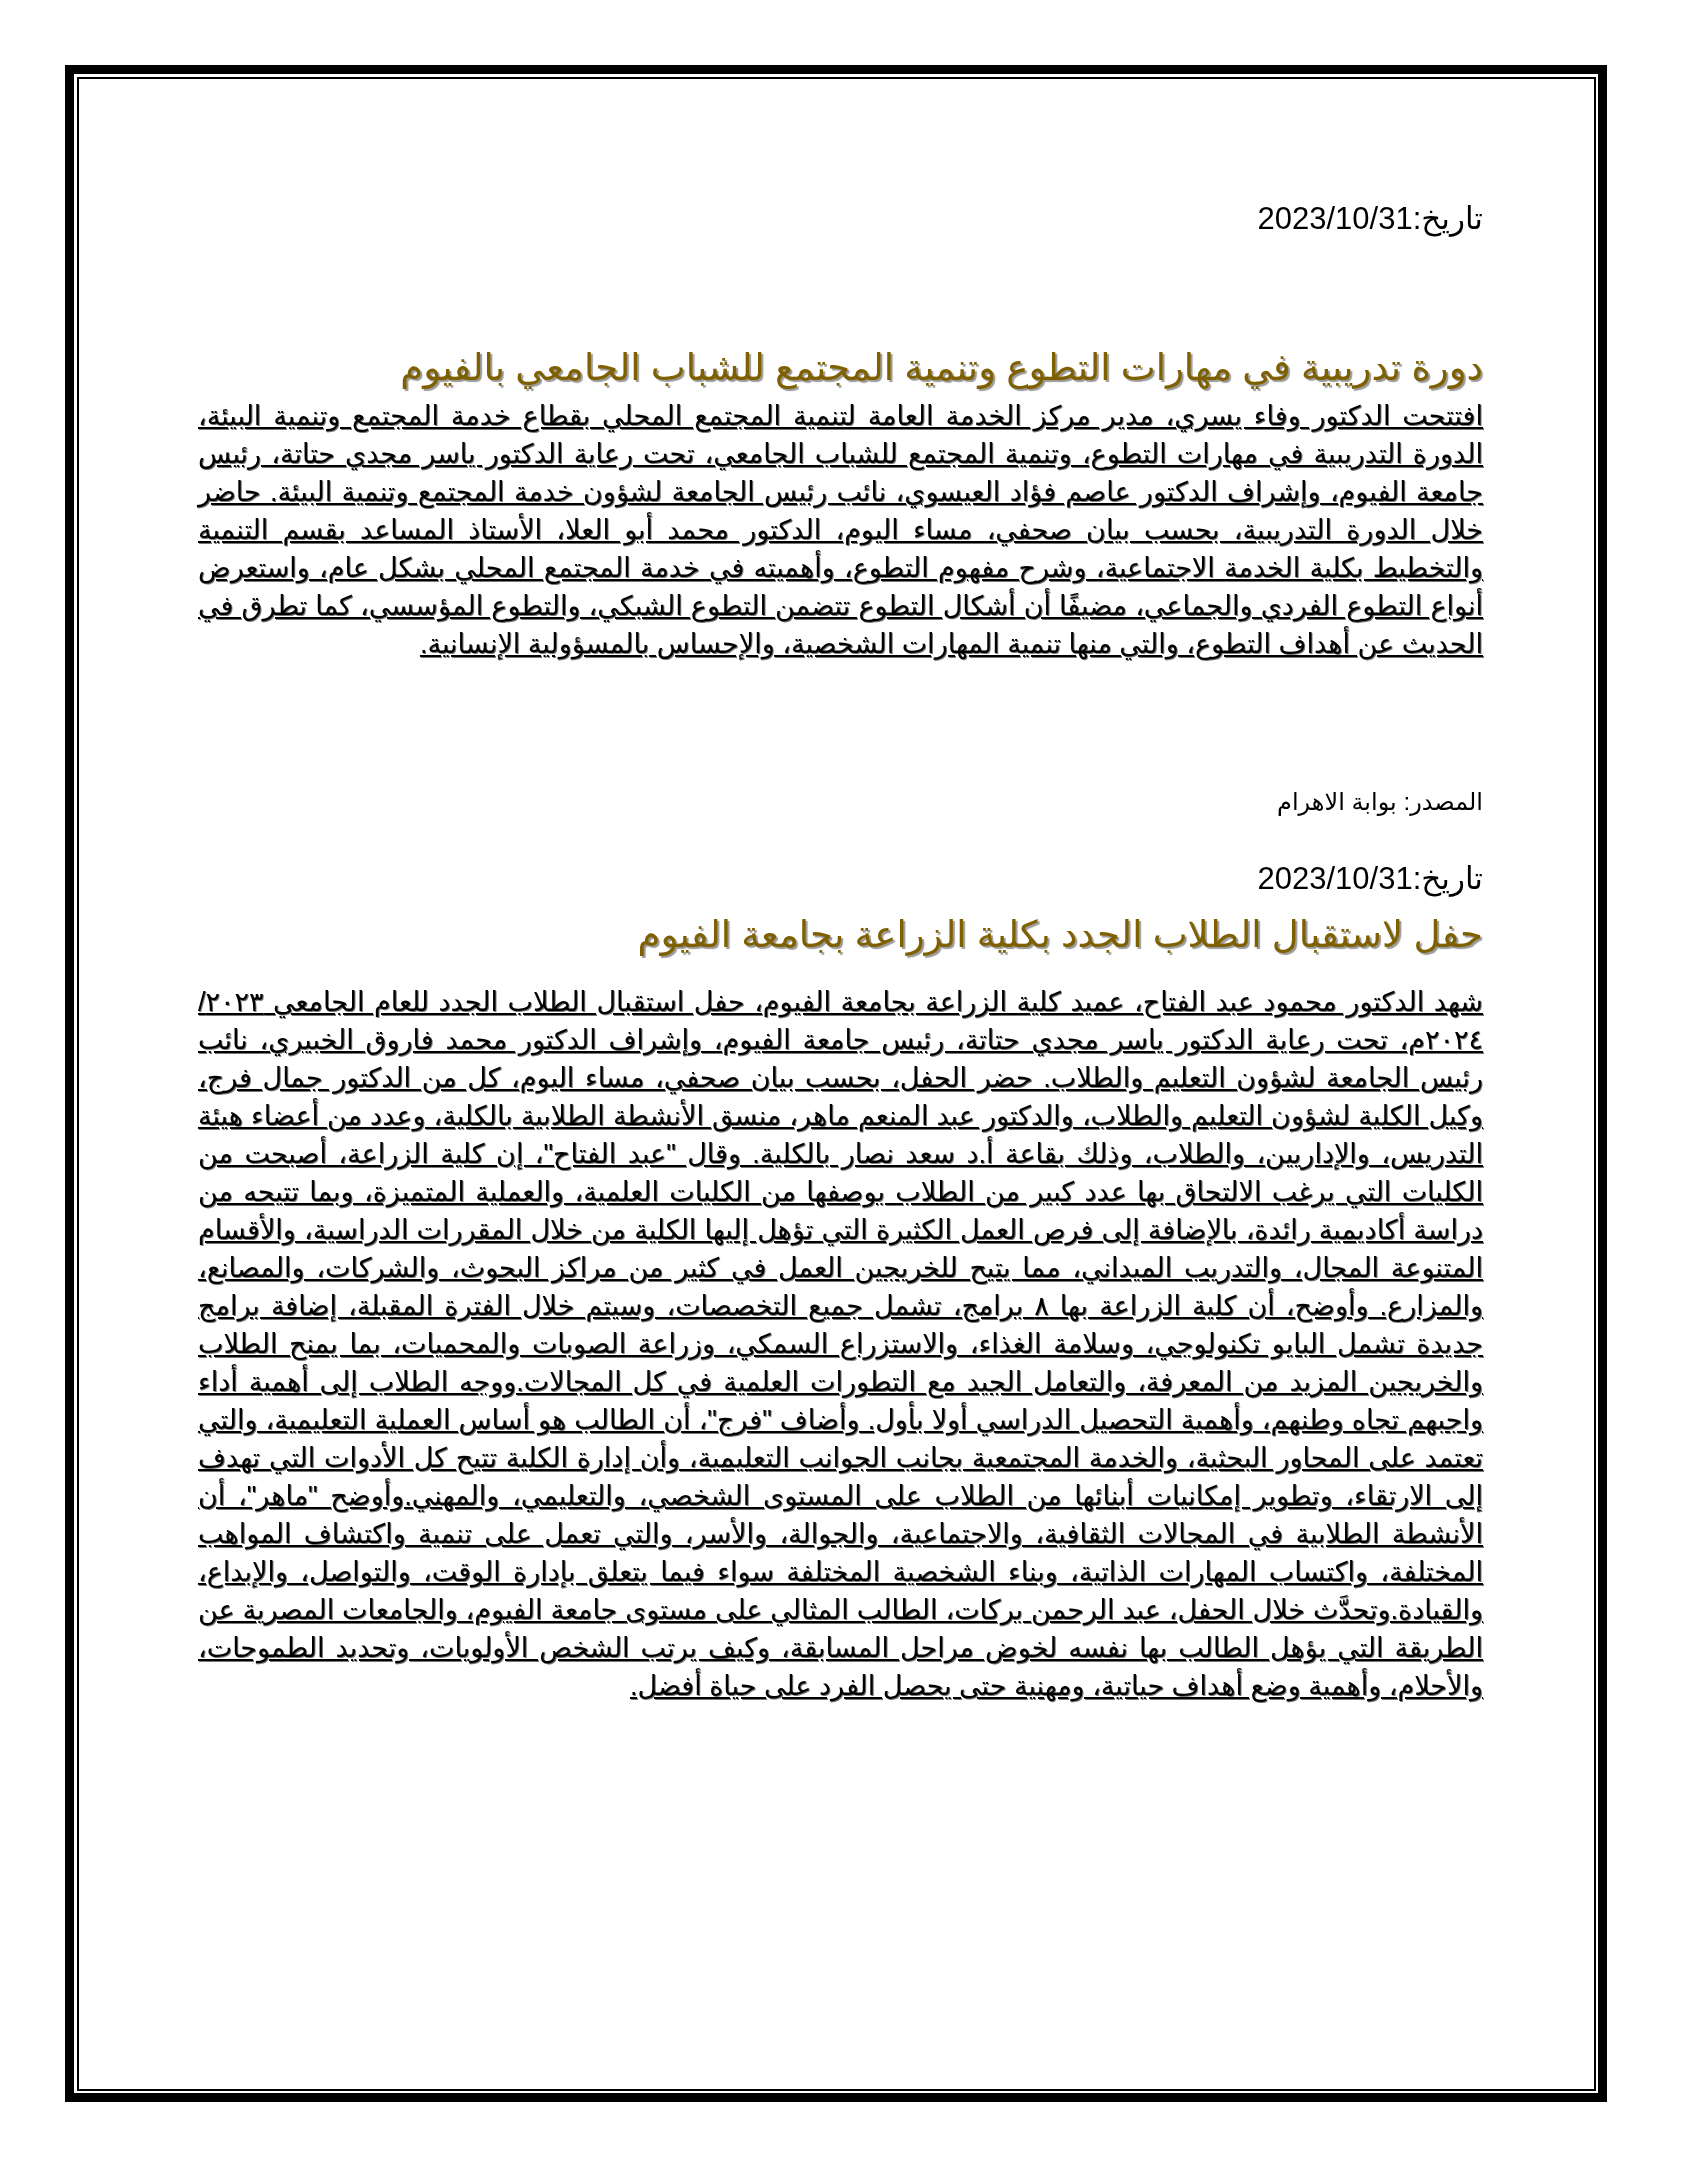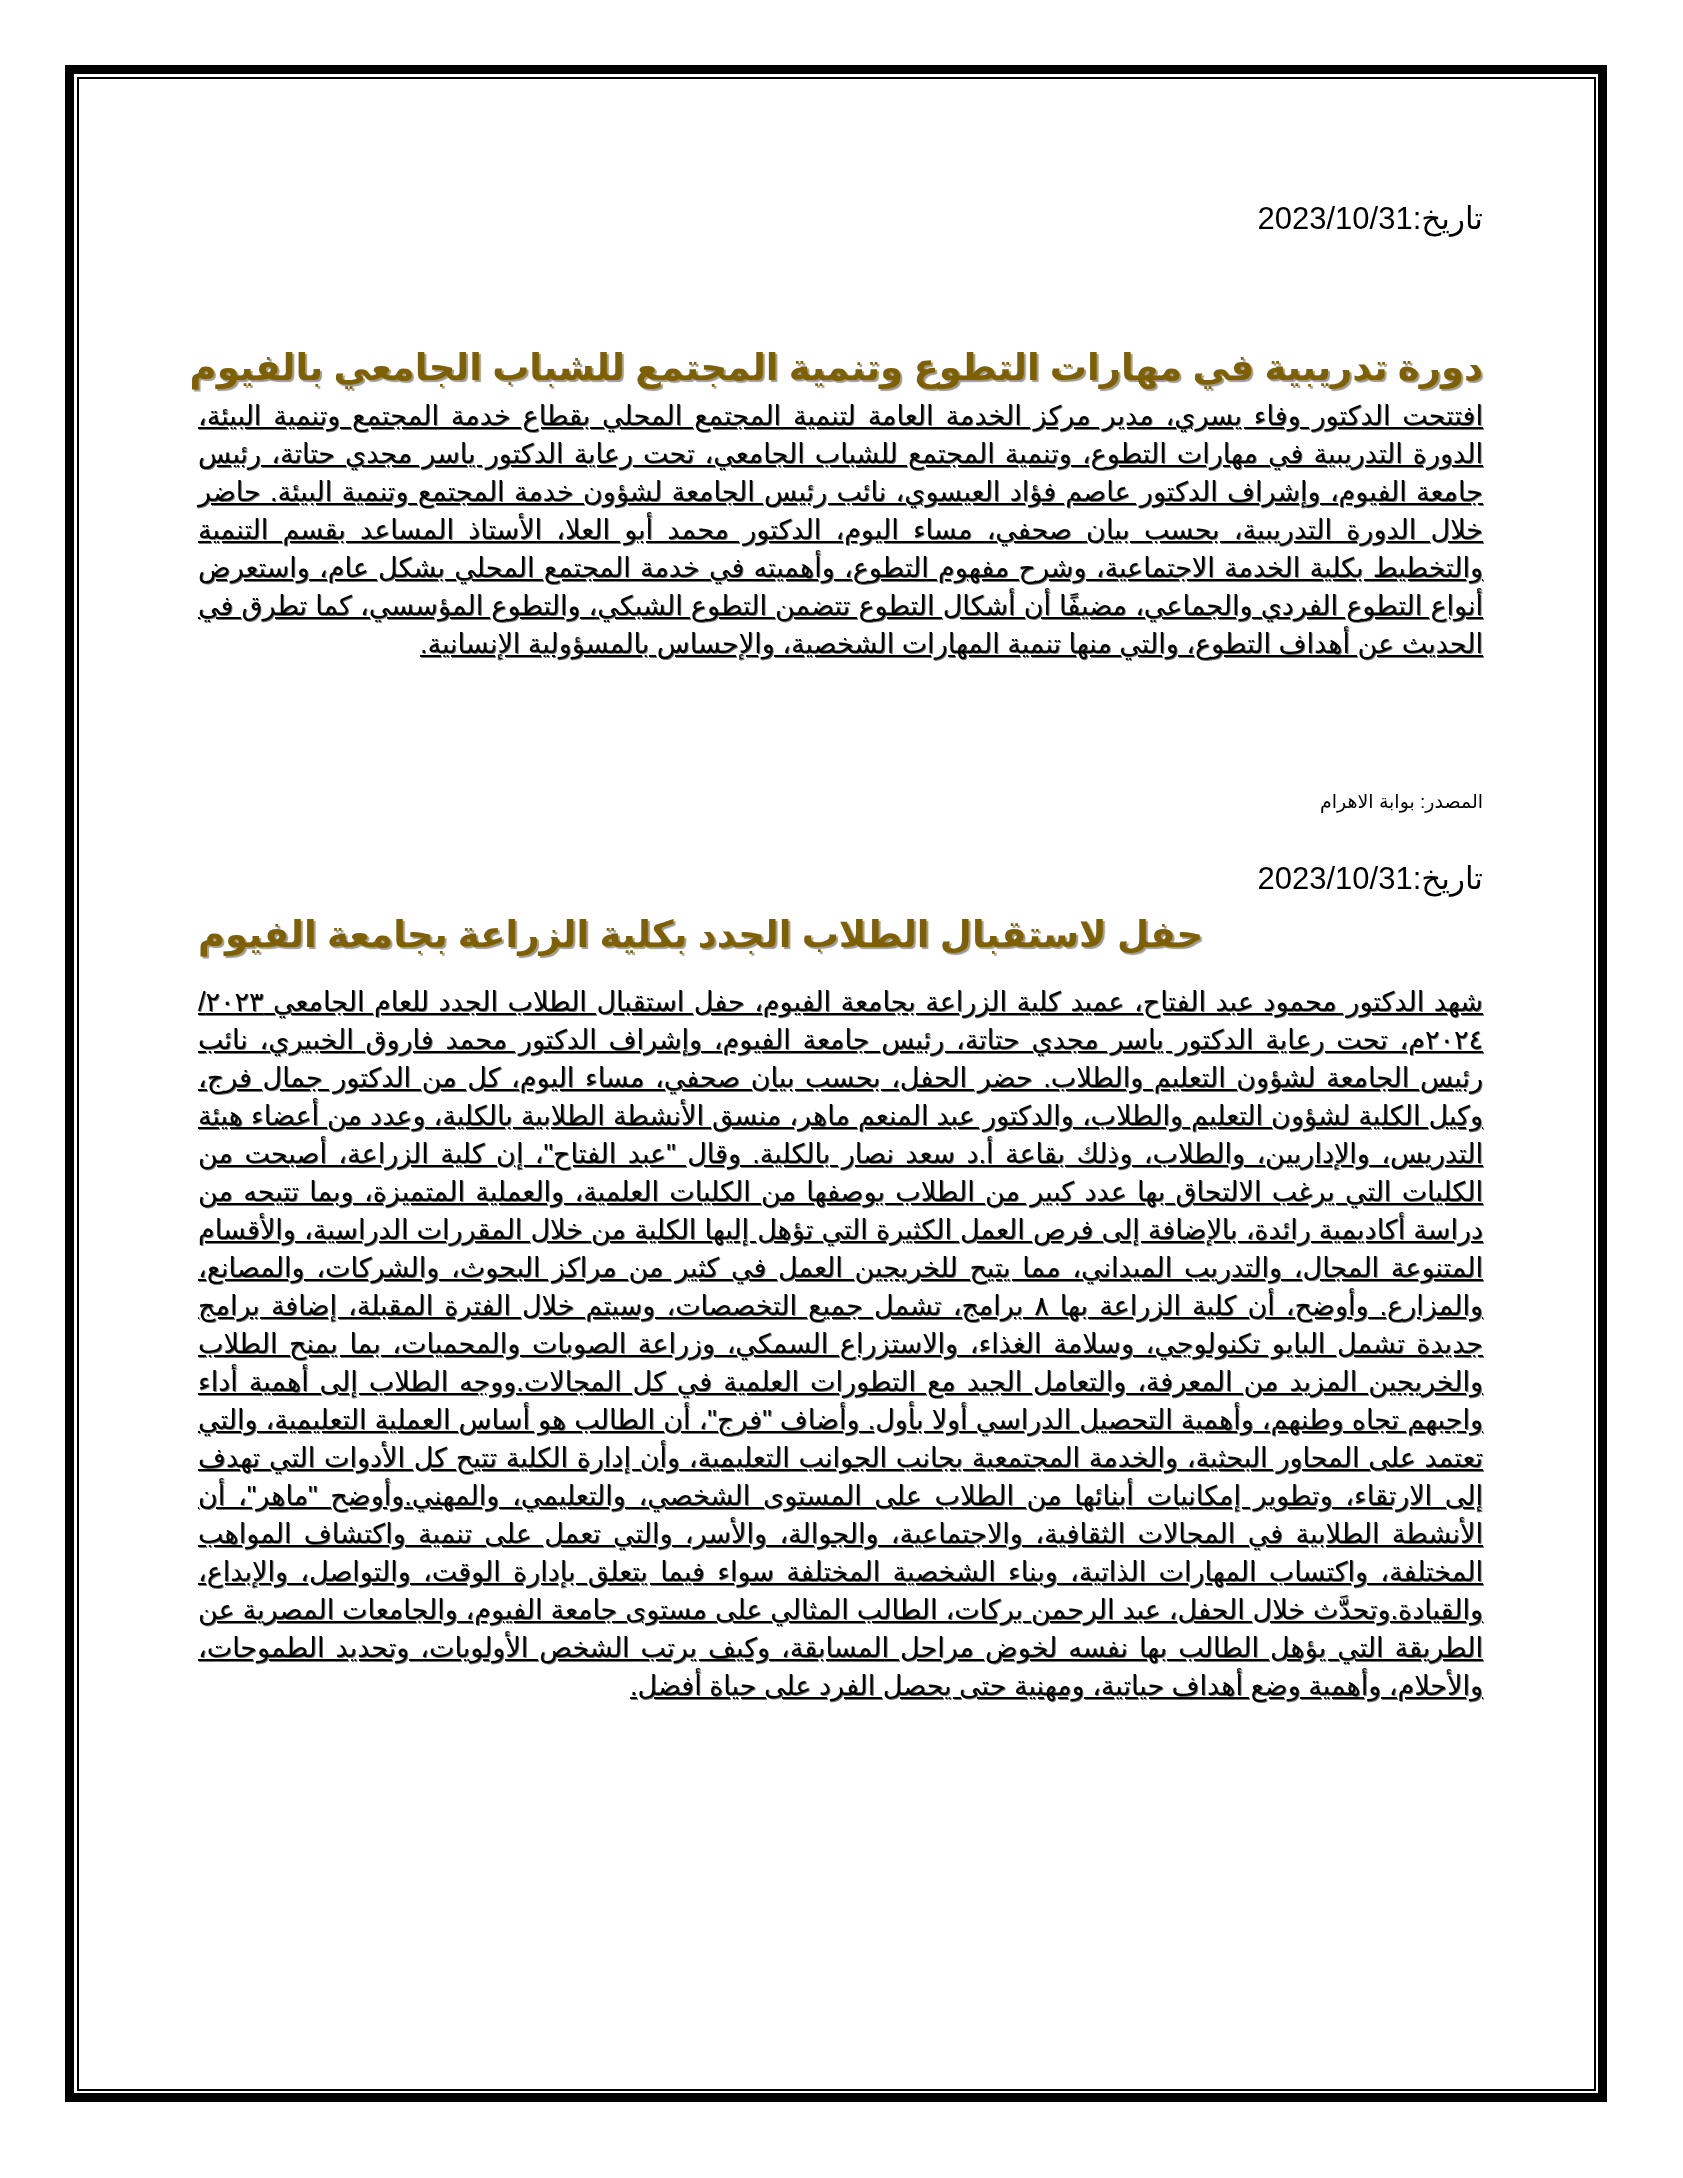--- a/index.html
+++ b/index.html
@@ -6,27 +6,27 @@
   body { width:1683px; height:2178px; position:relative; overflow:hidden;
          font-family:"Liberation Sans", "DejaVu Sans", sans-serif; color:#000; }
   .frame-outer { position:absolute; left:65px; top:65px; width:1542px; height:2037px;
          border:9px solid #000; box-sizing:border-box; }
   .frame-inner { position:absolute; left:77px; top:77px; width:1519px; height:2014px;
          border:2px solid #000; box-sizing:border-box; }
   .page { position:absolute; left:198px; top:0; width:1285px; direction:rtl; }
   .date { position:absolute; right:0; font-size:31px; line-height:40px; white-space:nowrap;
           direction:rtl; }
   .date .num { direction:ltr; unicode-bidi:embed; }
-  .title { position:absolute; left:0; width:100%; text-align:left; font-weight:bold;
+  .title { position:absolute; left:0; width:100%; text-align:right; font-weight:normal;
            font-size:37px; line-height:46px; color:#7f6000;
            text-shadow:2px 2px 1px #9a9a9a; white-space:nowrap; }
   .para { position:absolute; left:0; width:100%; font-size:27px; line-height:38px;
           text-align:justify; text-align-last:right; direction:rtl;text-decoration:underline; }
   .para.shadowed { text-shadow:1px 1px 0 #777; }
-  .source { position:absolute; right:0; font-size:19px; line-height:40px; white-space:nowrap;text-align:right; }
+  .source { position:absolute; right:0; font-size:24px; line-height:40px; white-space:nowrap;text-align:right; }
 </style>
 </head>
 <body>
 
 <div class="frame-outer"></div>
 <div class="frame-inner"></div>
 
 <div class="page">
 
   <div class="date" style="top:199px;">

